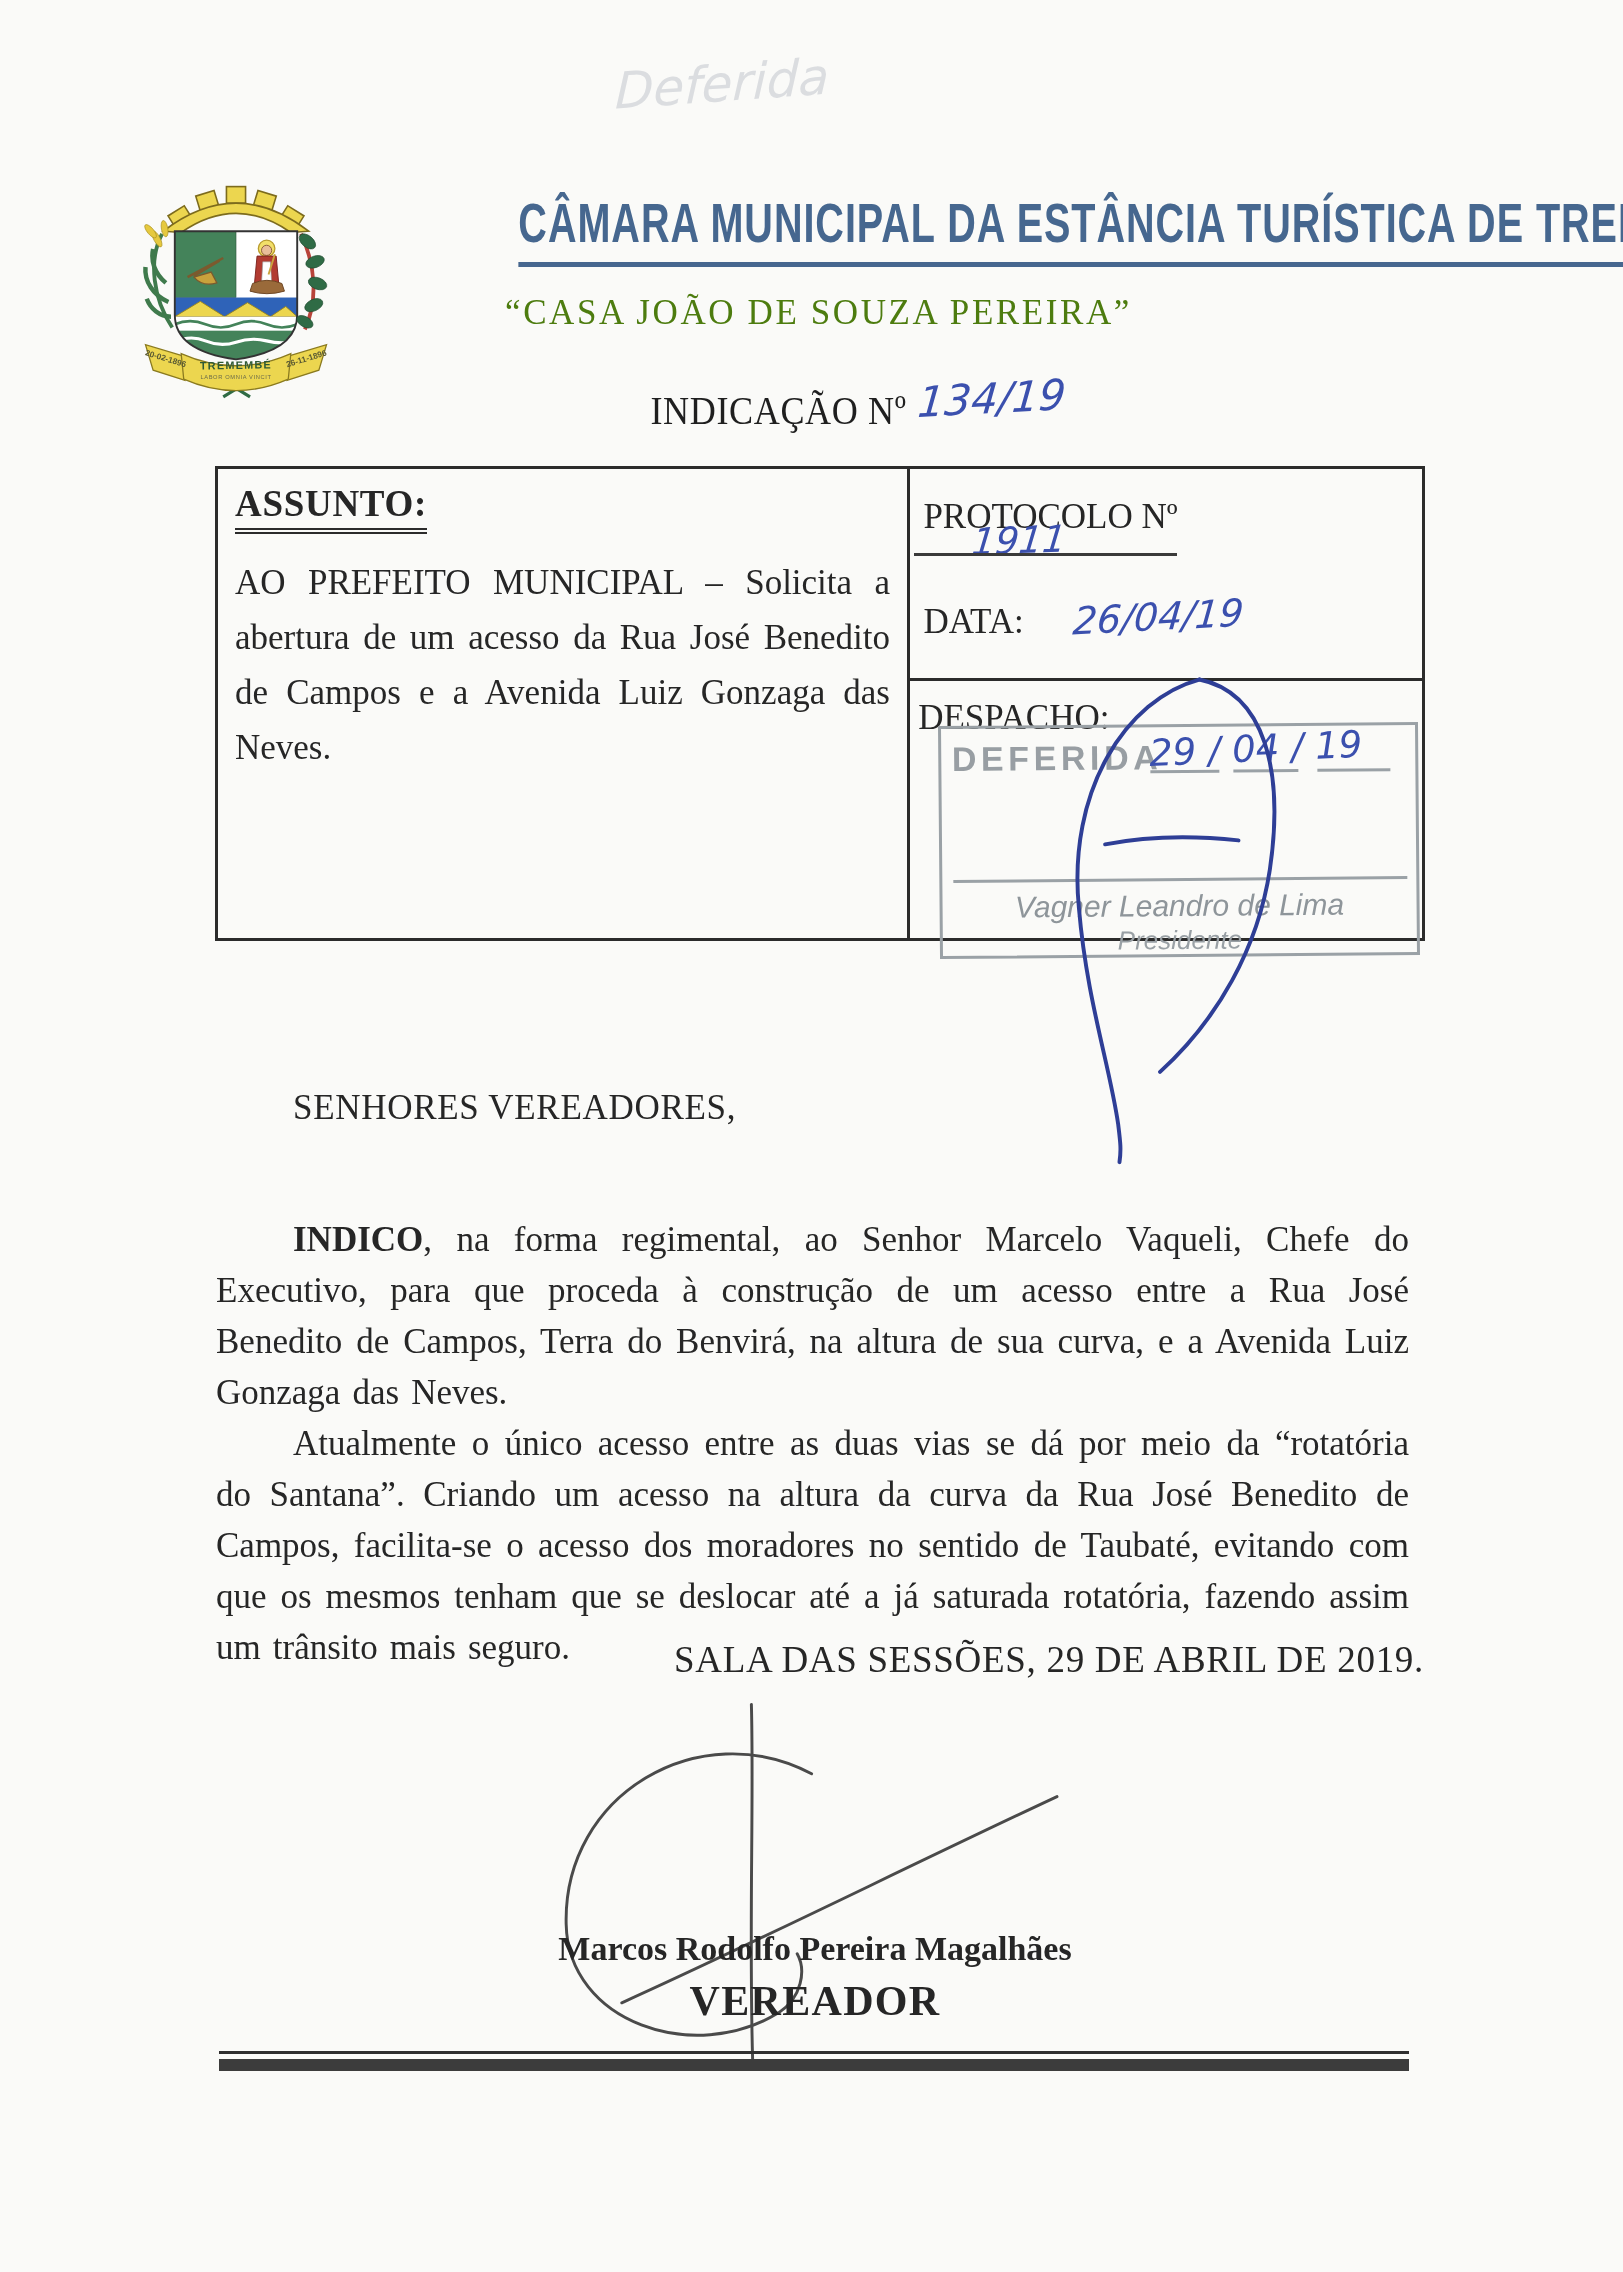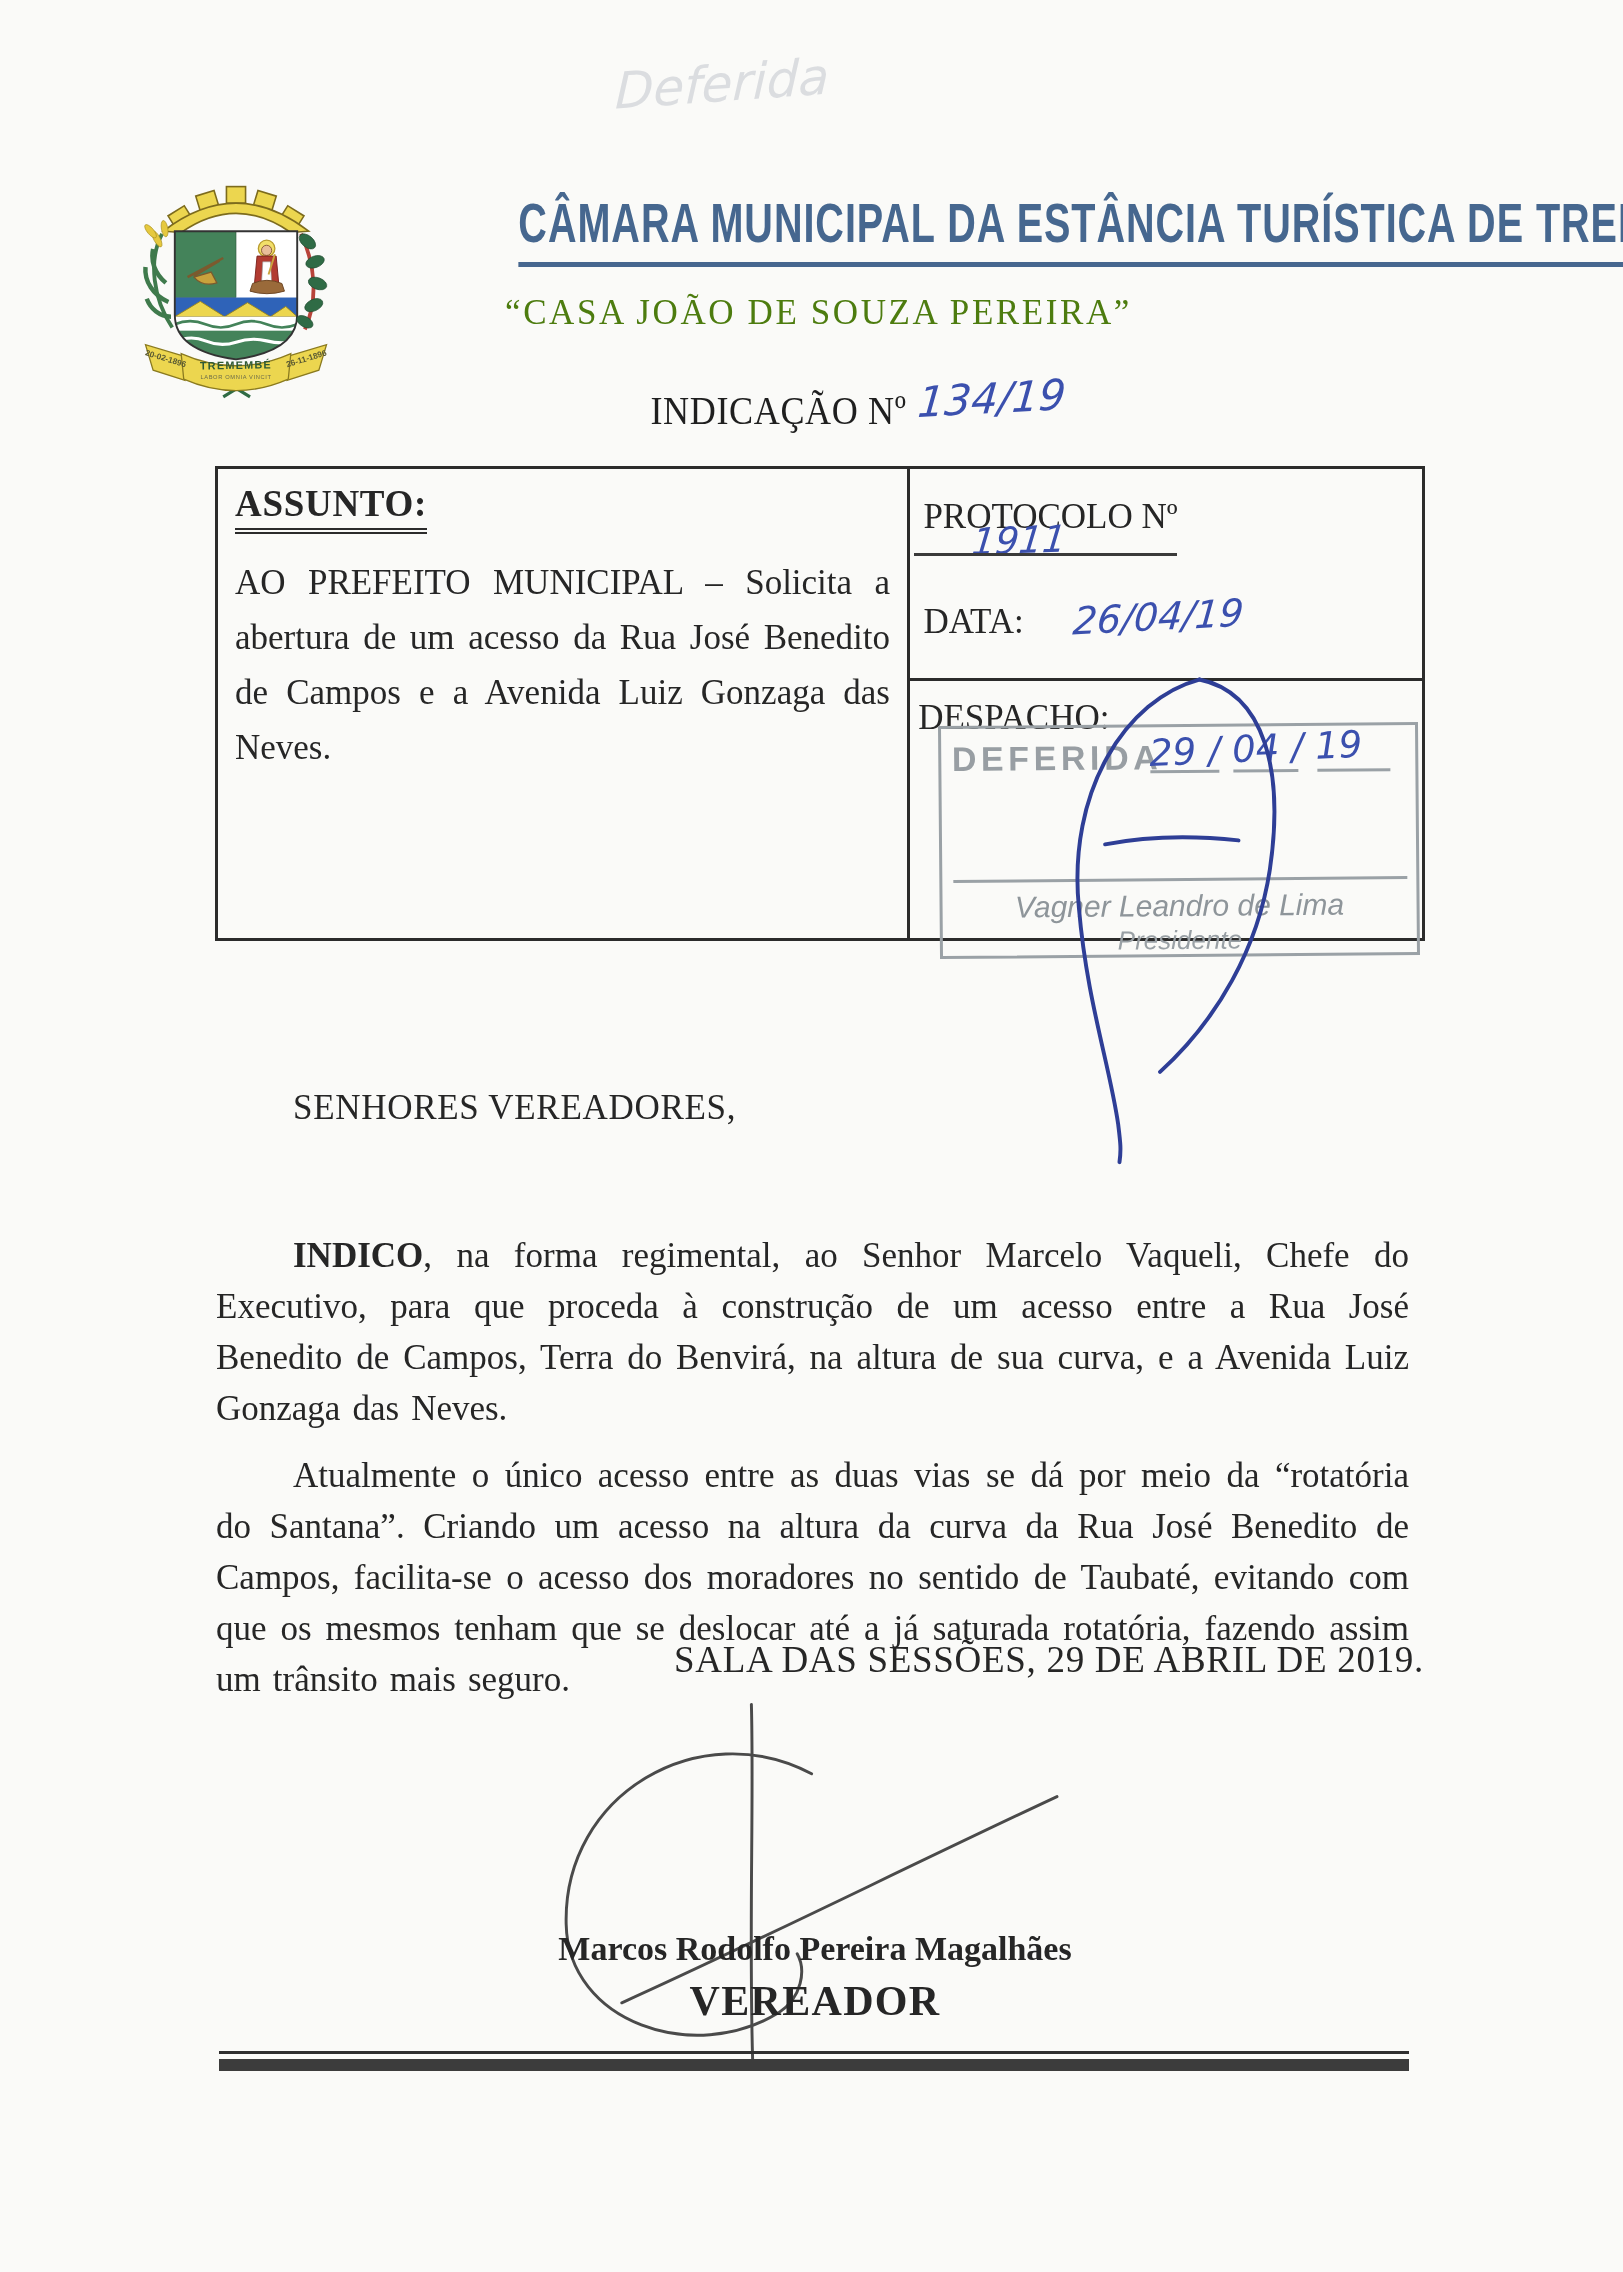--- a/index.html
+++ b/index.html
@@ -89,21 +89,21 @@
   .stamp-role {
     position:absolute; left:0; top:198px; width:100%; text-align:center;
     font-family:"Liberation Sans", sans-serif; font-style:italic; font-size:26px; color:#99a0a5;
   }
   .sig-president { position:absolute; left:1021px; top:673px; width:367px; height:497px; }
   
   .salutation { position:absolute; left:293px; top:1088px; font-size:35px; letter-spacing:0.7px; }
   .body-text { position:absolute; left:216px; top:1214px; width:1193px; }
   .body-text p {
     font-size:35px; line-height:51px; text-align:justify;
-    text-indent:77px; word-spacing:3.3px;margin-top:16px;
+    text-indent:77px; word-spacing:3.3px;
   }
   .place-date { position:absolute; left:216px; top:1638px; width:1208px; text-align:right; font-size:37px; letter-spacing:0.7px; }
   .sig-vereador { position:absolute; left:504px; top:1695px; width:589px; height:380px; }
   .sig-name-block { position:absolute; left:216px; top:1889px; width:1198px; text-align:center; }
   .sig-name { font-weight:700; font-size:34px;margin-top:41px; }
   .sig-role { font-weight:700; font-size:42px; letter-spacing:1.3px; margin-top:9.2px; }
   .footer-rule-thin  { position:absolute; left:219px; top:2051px; width:1190px; height:2.6px;  background:#2f2f2f; }
   .footer-rule-thick { position:absolute; left:219px; top:2059px; width:1190px; height:11.8px; background:#3c3c3c; }
 </style>
 </head>

